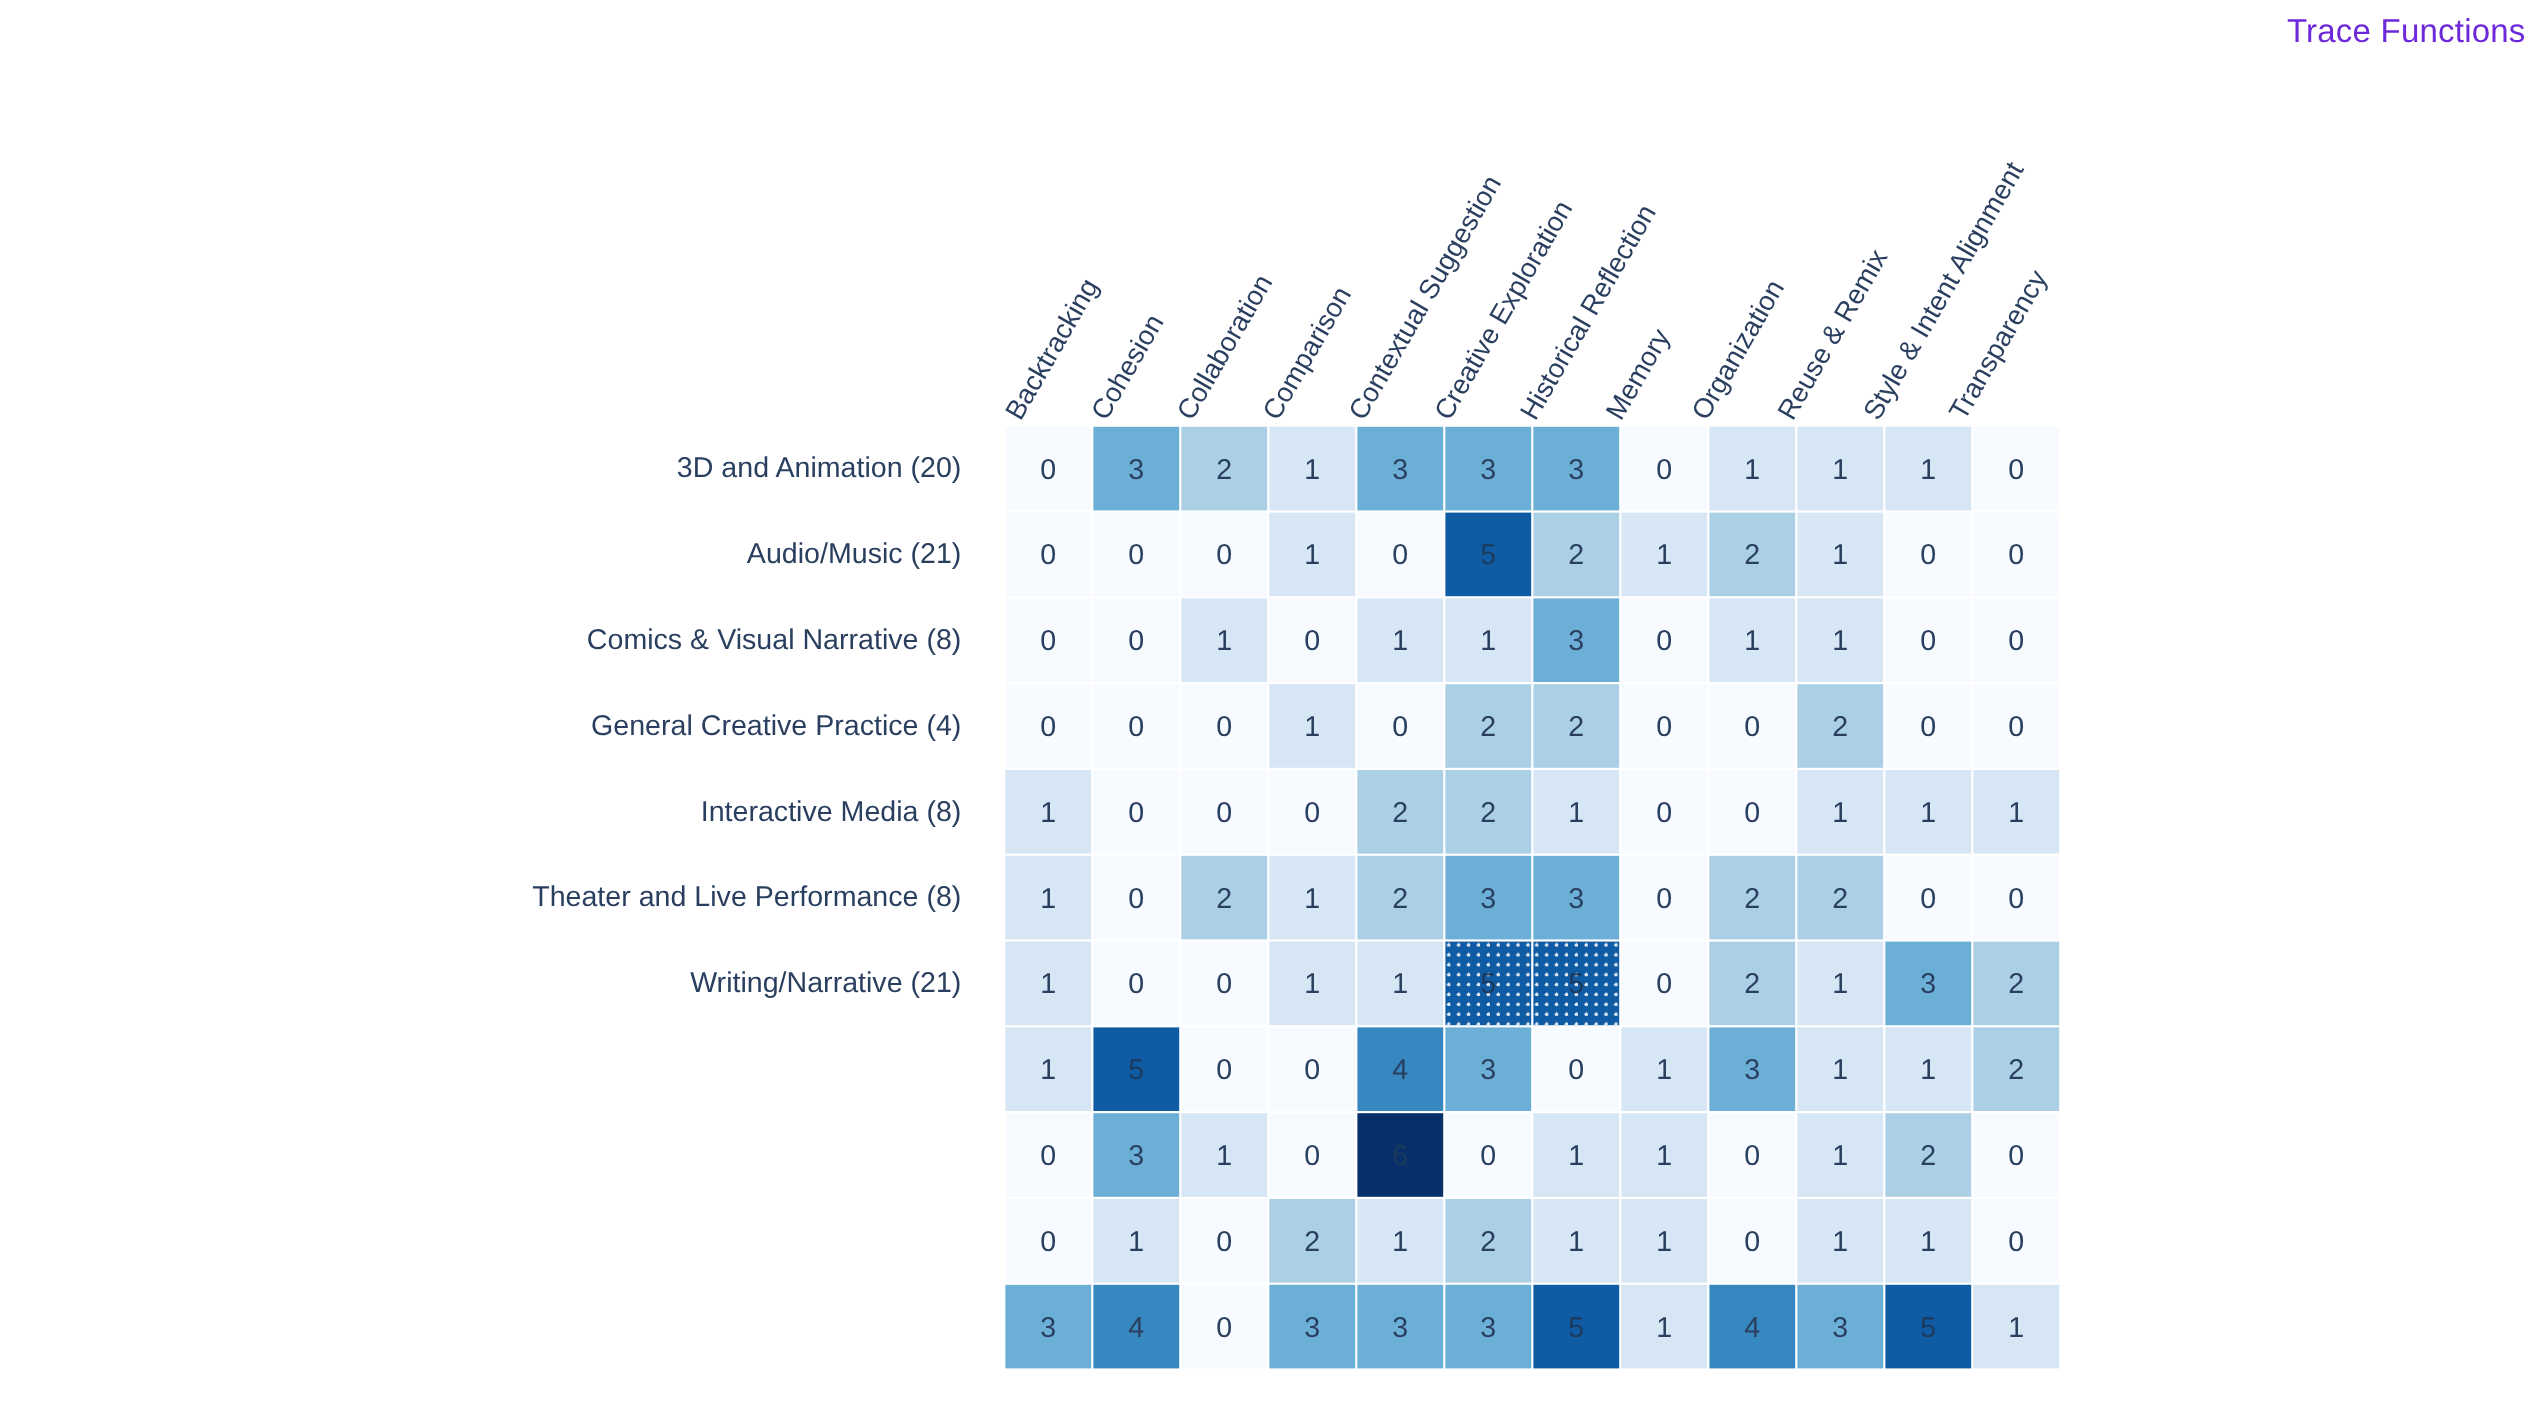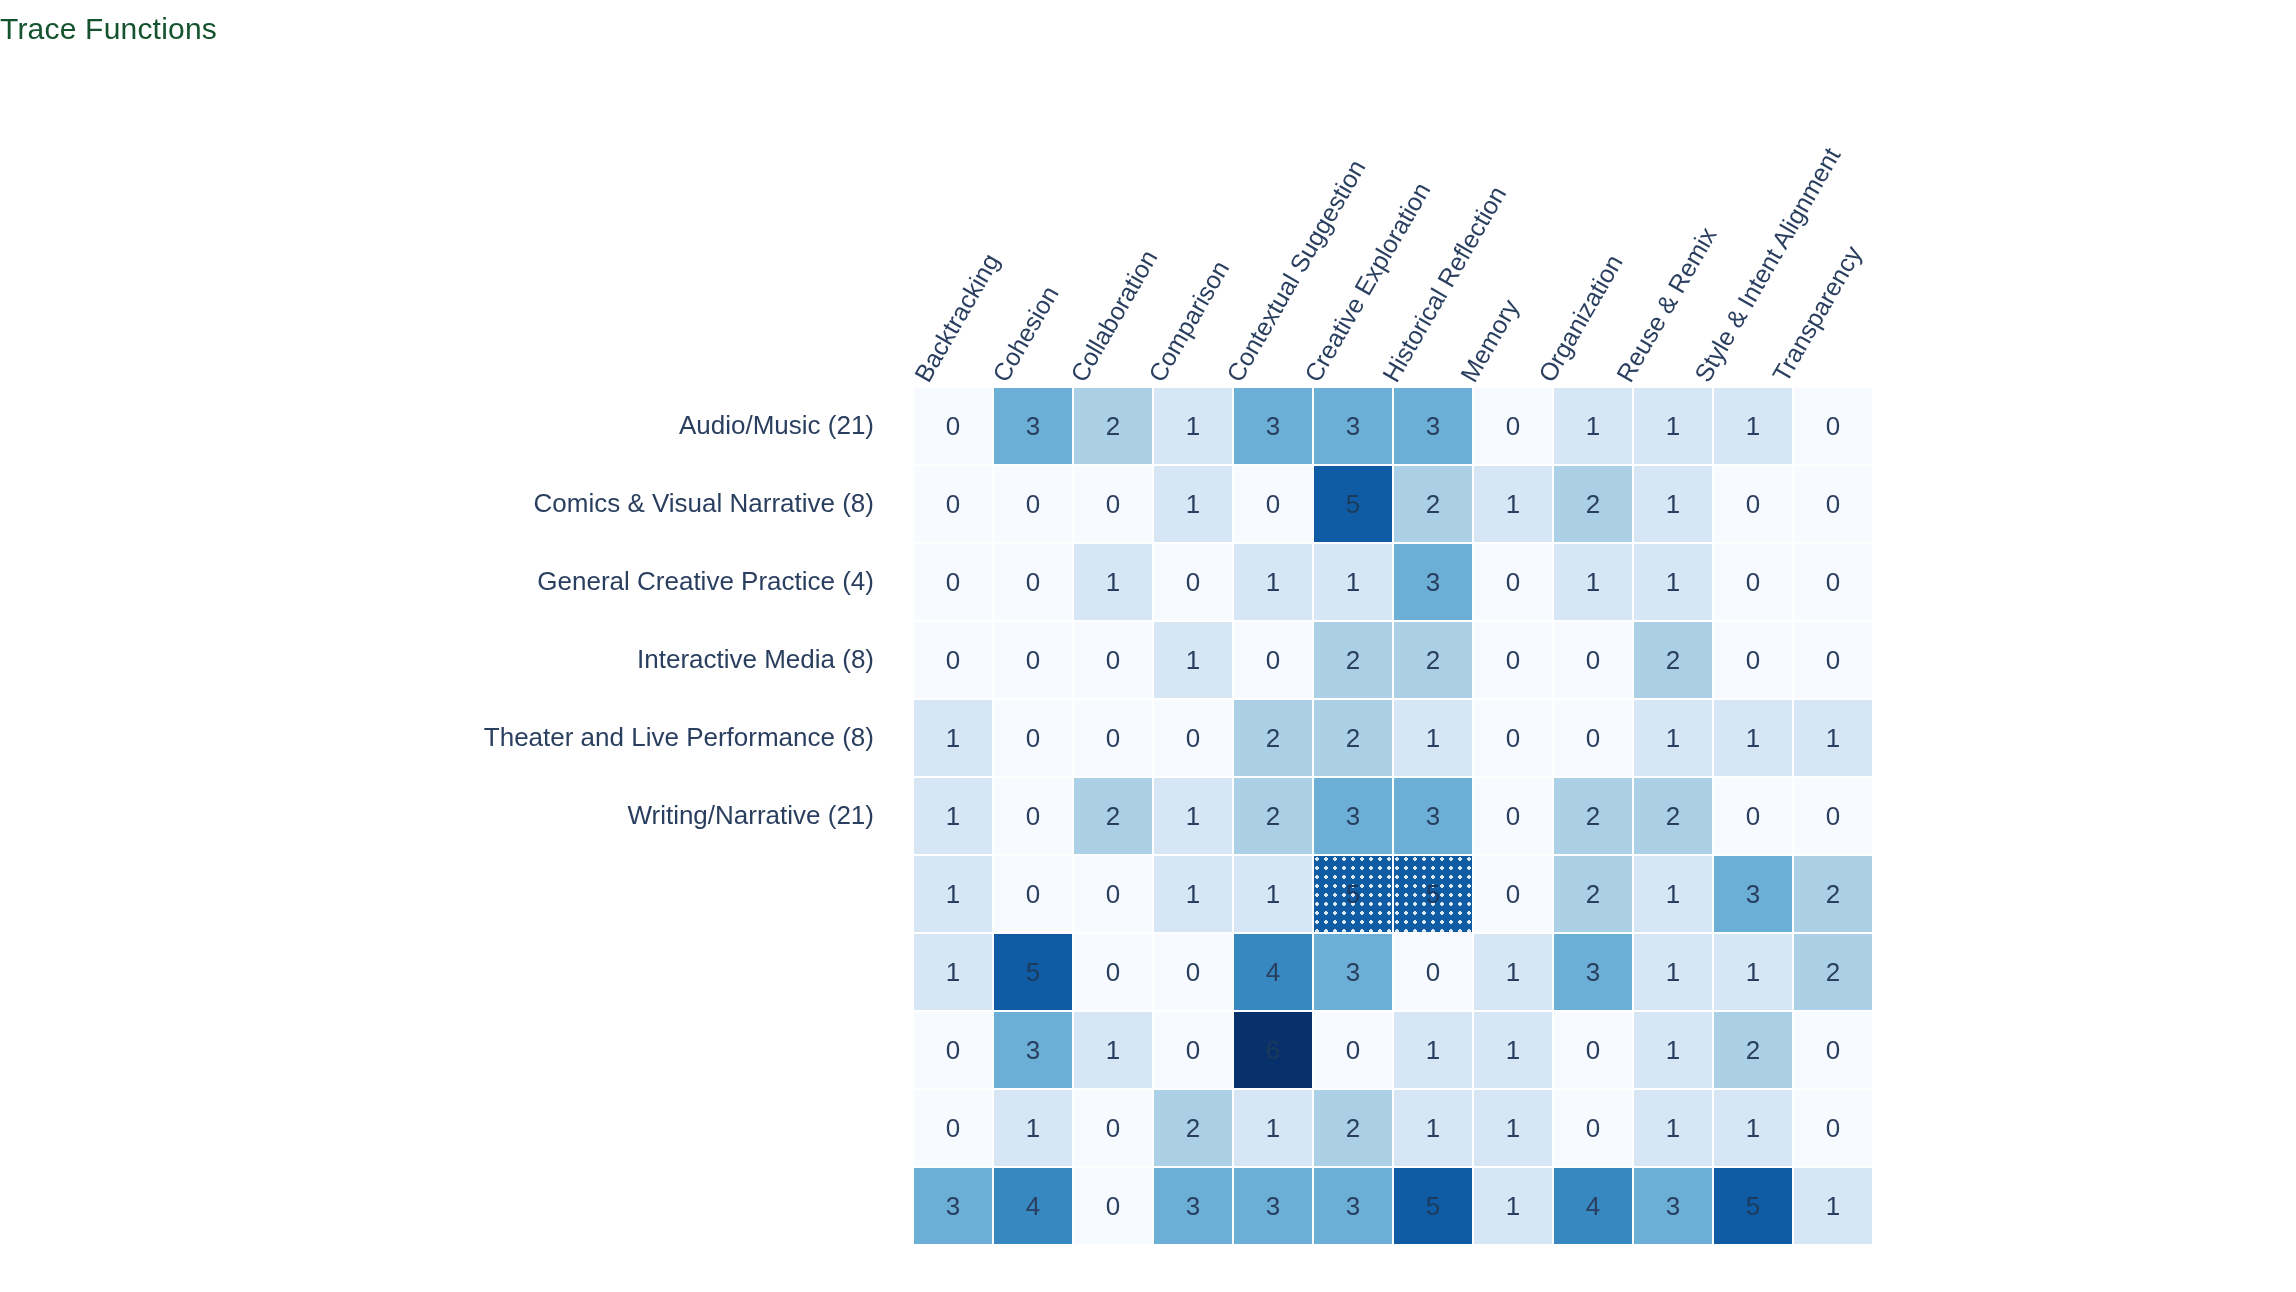--- a/index.html
+++ b/index.html
@@ -17,23 +17,23 @@
   #figure {
     position: relative;
     width: 2296px;
     height: 1292px;
   }
   #chart-title {
     position: absolute;
     top: 12px;
     left: 0;
     width: 2296px;
-    text-align: left;
+    text-align: right;
     font-size: 30px;
-    color: #14532d;
+    color: #6d28d9;
     letter-spacing: 0.2px;
   }
   
   #col-labels {
     position: absolute;
     left: 912px;
     top: 0px;
     width: 1000px;
     height: 386px;
   }
@@ -98,20 +98,21 @@
       <div class="col-label" style="left: 410px;">Creative Exploration</div>
       <div class="col-label" style="left: 488px;">Historical Reflection</div>
       <div class="col-label" style="left: 566px;">Memory</div>
       <div class="col-label" style="left: 644px;">Organization</div>
       <div class="col-label" style="left: 722px;">Reuse &amp; Remix</div>
       <div class="col-label" style="left: 800px;">Style &amp; Intent Alignment</div>
       <div class="col-label" style="left: 878px;">Transparency</div>
     </div>
 
   <div id="row-labels">
+      <div class="row-label">3D and Animation (20)</div>
       <div class="row-label">Audio/Music (21)</div>
       <div class="row-label">Comics &amp; Visual Narrative (8)</div>
       <div class="row-label">General Creative Practice (4)</div>
       <div class="row-label">Interactive Media (8)</div>
       <div class="row-label">Theater and Live Performance (8)</div>
       <div class="row-label">Writing/Narrative (21)</div>
     </div>
 
   <div id="grid-wrap">
     <table class="heatmap">

